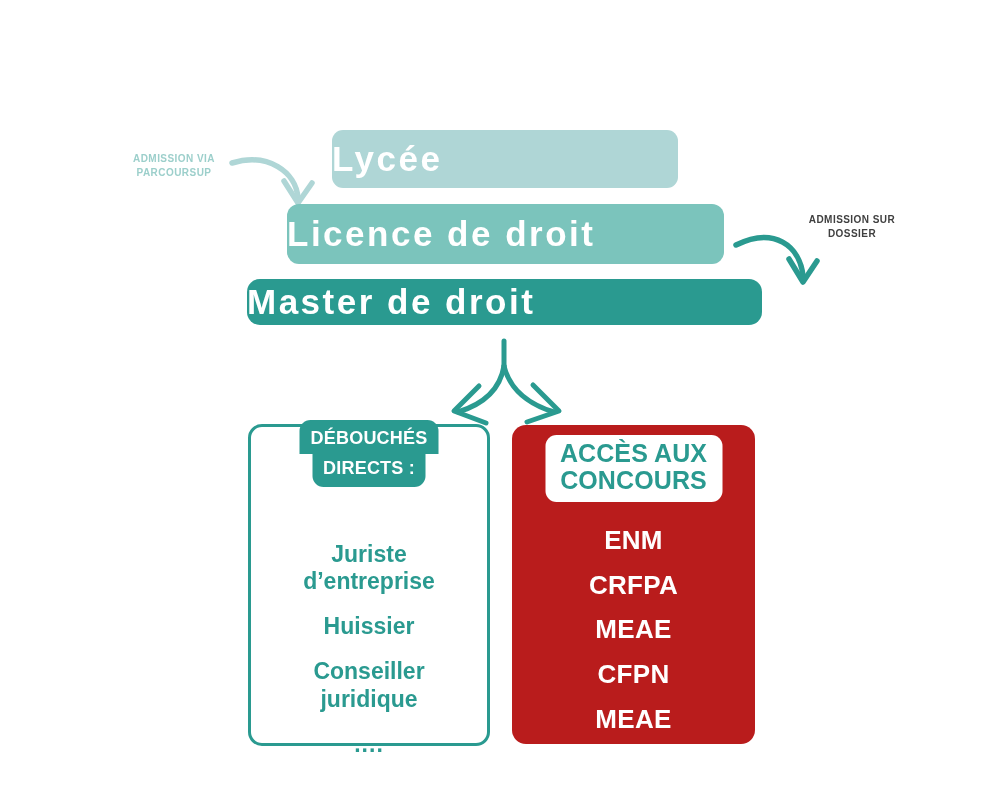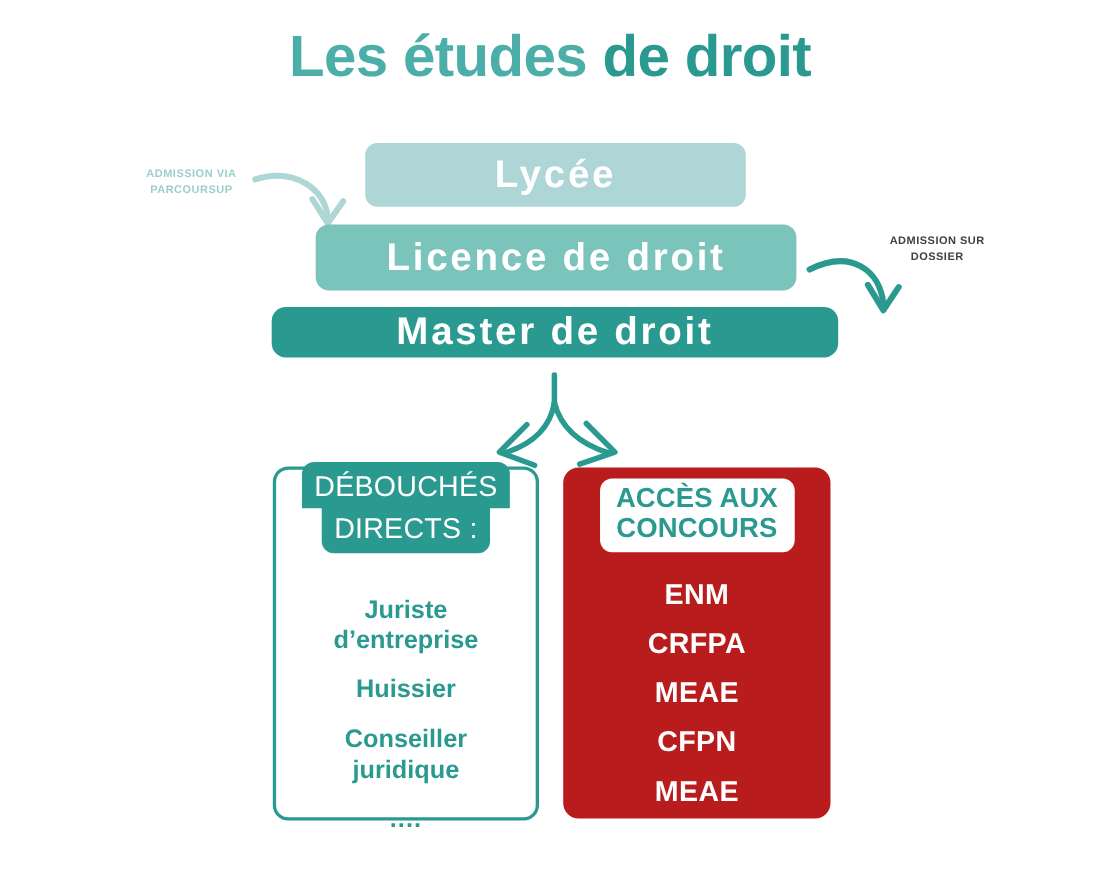--- a/index.html
+++ b/index.html
@@ -37,21 +37,20 @@
     white-space: nowrap;
   }
   .title .t-light { color: #4CAEA8; }
   .title .t-dark  { color: #2A9A90; }
 
   
   .ladder-box {
     position: absolute;
     display: flex;
     align-items: center;
-    justify-content: center;
     border-radius: 12px;
     color: #ffffff;
     font-weight: 800;
     letter-spacing: 2.5px;
     white-space: nowrap;
     box-sizing: border-box;
   }
 
   #box-lycee {
     left: 332px;  top: 130px;
@@ -121,22 +120,22 @@
     transform: translateX(-50%);
     top: -7px;
     width: 175px;
     display: flex;
     flex-direction: column;
     align-items: center;
   }
   .pill-dark .pline {
     background: #2A9A90;
     color: #ffffff;
-    font-size: 26px;
-    font-weight: 400;
+    font-size: 18px;
+    font-weight: 700;
     letter-spacing: 0.2px;
     line-height: 1;
     padding: 7px 11px 7px 11px;
     white-space: nowrap;
     box-sizing: border-box;
   }
   .pill-dark .pline.l1 {
     border-radius: 11px 11px 0 0;
     padding-top: 9px;
     margin-bottom: -2px;
@@ -199,24 +198,20 @@
     letter-spacing: 0.3px;
   }
   #list-concours .li { margin-bottom: 14px; }
   #list-concours .li:last-child { margin-bottom: 0; }
 </style>
 </head>
 <body>
 
 <div id="stage">
 
-  <div class="title">
-    <span class="t-light">Les études</span>
-    <span class="t-dark">de droit</span>
-  </div>
 
   <svg id="arrows" viewBox="0 0 1000 800">
 
     <g>
       <path d="M 232 163 C 268 152, 296 172, 298 198" fill="none" stroke="#AFD6D6" stroke-width="5.5" stroke-linecap="round"></path>
       <path d="M 284 181 L 298 203 L 312 183" fill="none" stroke="#AFD6D6" stroke-width="5.5" stroke-linecap="round" stroke-linejoin="round"></path>
     </g>
 
     <g>
       <path d="M 736 245 C 774 226, 800 246, 803 276" fill="none" stroke="#2A9A90" stroke-width="5.5" stroke-linecap="round"></path>

